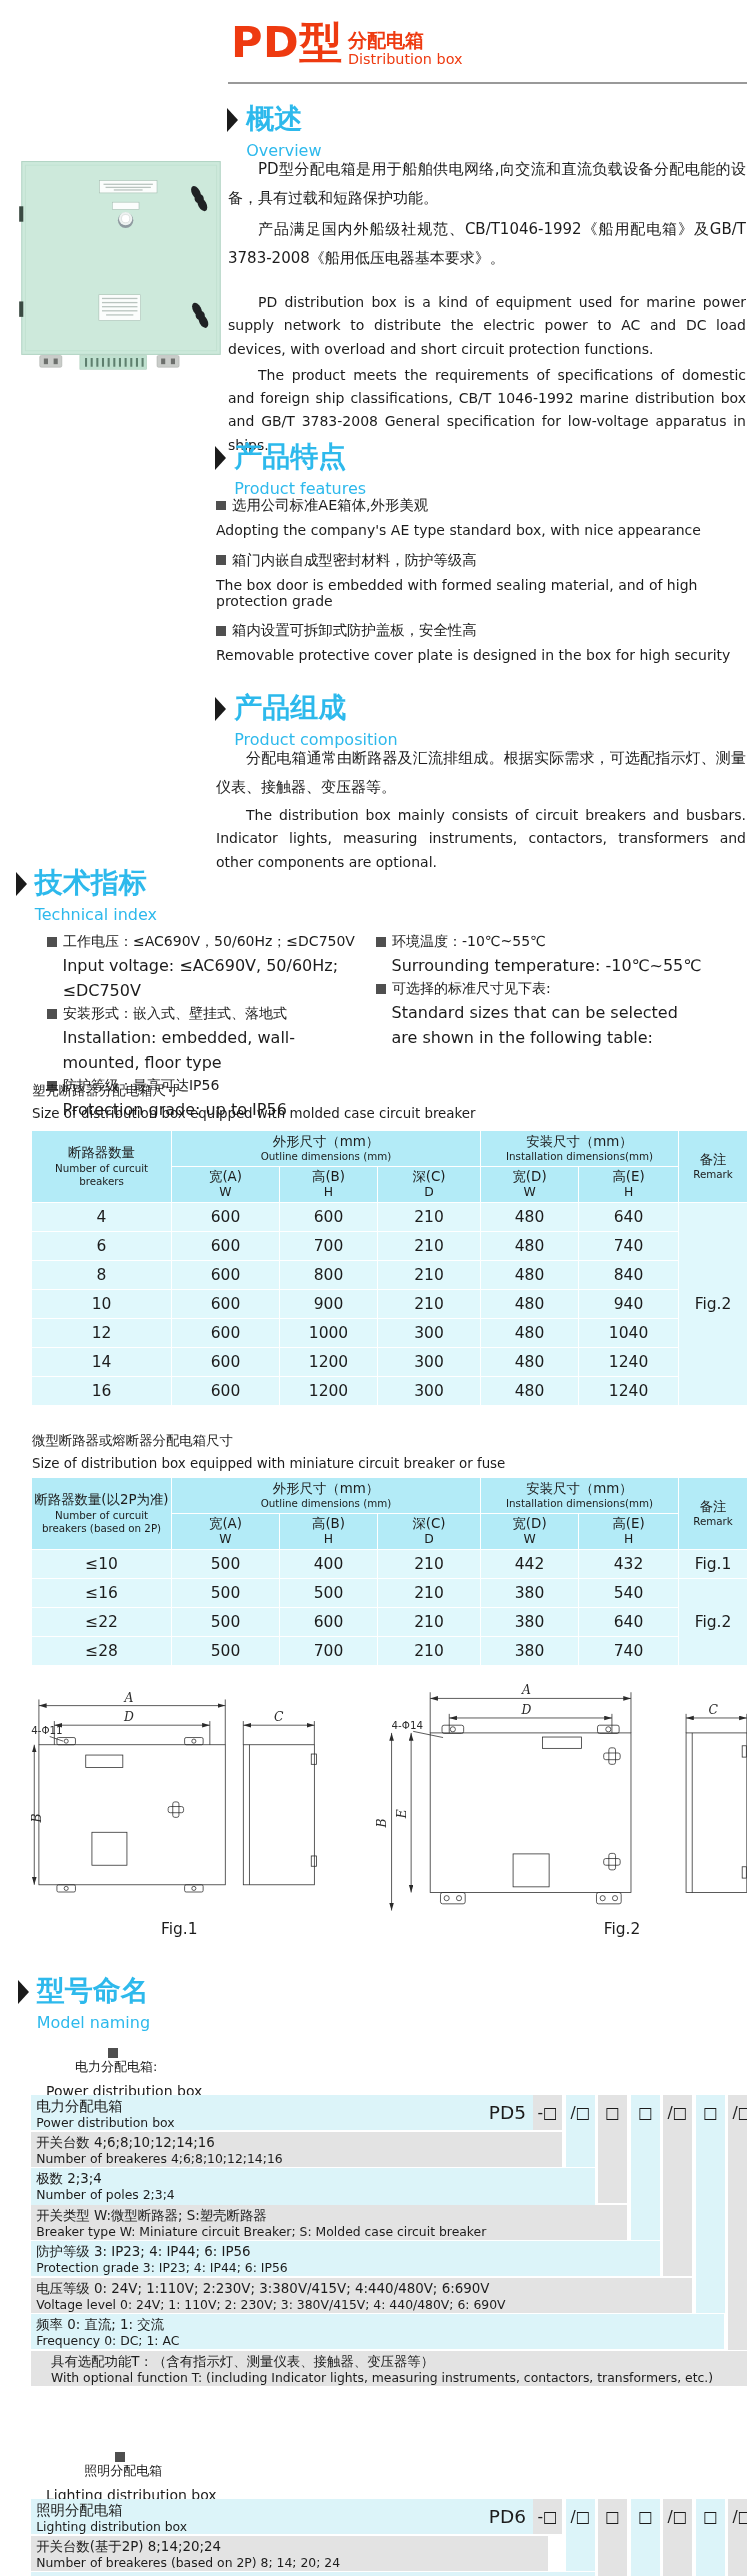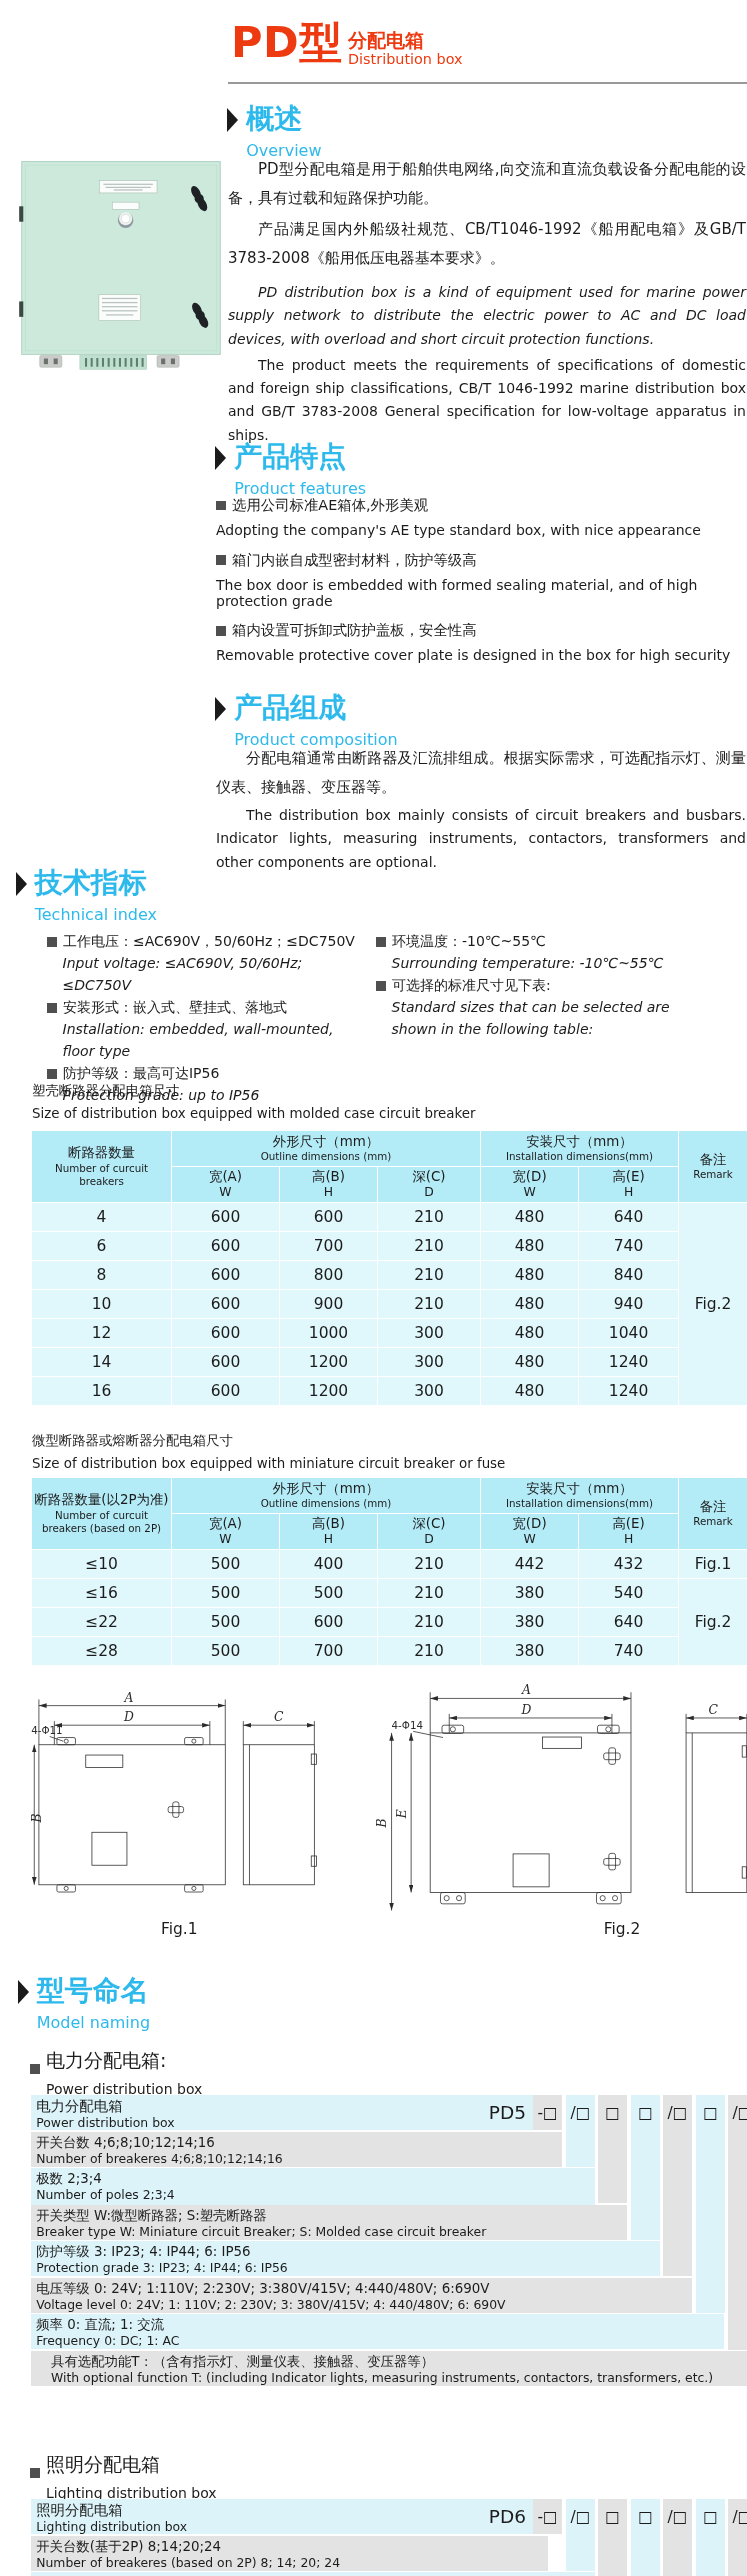--- a/index.html
+++ b/index.html
@@ -26,36 +26,36 @@
 
   
   .p-zh{ font-size:15px; line-height:1.9; text-align:justify; text-indent:30px; margin-bottom:3.1px; }
   .p-en{ font-size:14px; line-height:1.66; text-align:justify; text-indent:30px; margin-bottom:3.1px; }
   .sq{ display:inline-block; width:9.8px; height:9.8px; background:#4f4f4f; margin-right:6.2px; flex:none; }
 
   .feat-zh{ font-size:14.4px; display:flex; align-items:center; margin-bottom:7.2px; }
   .feat-en{ font-size:14px; margin-bottom:12.4px; }
 
   .tech-zh{ font-size:14px; display:flex; align-items:center; line-height:1.57; }
-  .tech-en{ font-size:14px; line-height:1.57; padding-left:15.5px;font-style:italic; }
+  .tech-en{ font-size:16px; line-height:1.57; padding-left:15.5px; }
 
   
   .tbl-title{ font-size:13.4px; line-height:1.3; }
   .dim-table{ border-collapse:collapse; width:715px; table-layout:fixed; }
   .dim-table th,.dim-table td{ border:1.5px solid #fff; text-align:center; vertical-align:middle; }
   .dim-table th{ background:var(--th); font-weight:400; }
   .dim-table thead tr th{ height:36px; }
   .dim-table td{ background:var(--tc); font-size:15.5px; height:29px; }
   .th-zh{ font-size:13.4px; line-height:1.25; }
   .th-en{ font-size:10.3px; line-height:1.25; }
   .th-sub{ font-size:12.4px; line-height:1.2; }
   .remark-cell{ font-size:14.4px; background:var(--tc); }
 
   
-  .nbullet-zh{ font-size:19px; display:flex; align-items:flex-end; }
+  .nbullet-zh{ font-size:13px; display:flex; align-items:center;flex-direction:column; }
   .nbullet-en{ font-size:14px; padding-left:16px; margin-top:7.2px; }
   .naming{ position:absolute; width:716px; height:291px; }
   .stripe{ position:absolute; }
   .band-gray{ background:var(--bgray); }
   .band-cyan{ background:var(--bcyan); }
   .nrow{ position:absolute; left:0; padding:2.6px 0 0 5.2px; overflow:hidden; }
   .nrow-zh{ font-size:13.4px; line-height:1.2; white-space:nowrap; }
   .nrow-en{ font-size:12.4px; line-height:1.2; margin-top:1.5px; white-space:nowrap; }
   .nfirst .nrow-zh{ font-size:14.4px; }
   .ncode{ position:absolute; left:443px; top:0; width:52px; height:35px; font-size:18.5px;
@@ -150,21 +150,21 @@
   <div class="abs sec-head" style="left:227px;top:104px;">
     <div class="tri"></div>
     <div>
       <div class="h-zh">概述</div>
       <div class="h-en">Overview</div>
     </div>
   </div>
   <div class="abs" style="left:228px;top:155px;width:518px;">
     <p class="p-zh">PD型分配电箱是用于船舶供电网络,向交流和直流负载设备分配电能的设备，具有过载和短路保护功能。</p>
     <p class="p-zh">产品满足国内外船级社规范、CB/T1046-1992《船用配电箱》及GB/T 3783-2008《船用低压电器基本要求》。</p>
-    <p class="p-en" style="margin-top:9px;font-style:italic;">PD distribution box is a kind of equipment used for marine power supply network to distribute the electric power to AC and DC load devices, with overload and short circuit protection functions.</p>
+    <p class="p-en" style="margin-top:19px;">PD distribution box is a kind of equipment used for marine power supply network to distribute the electric power to AC and DC load devices, with overload and short circuit protection functions.</p>
     <p class="p-en">The product meets the requirements of specifications of domestic and foreign ship classifications, CB/T 1046-1992 marine distribution box and GB/T 3783-2008 General specification for low-voltage apparatus in ships.</p>
   </div>
 
   <div class="abs sec-head" style="left:215px;top:442px;">
     <div class="tri"></div>
     <div>
       <div class="h-zh">产品特点</div>
       <div class="h-en">Product features</div>
     </div>
   </div>

